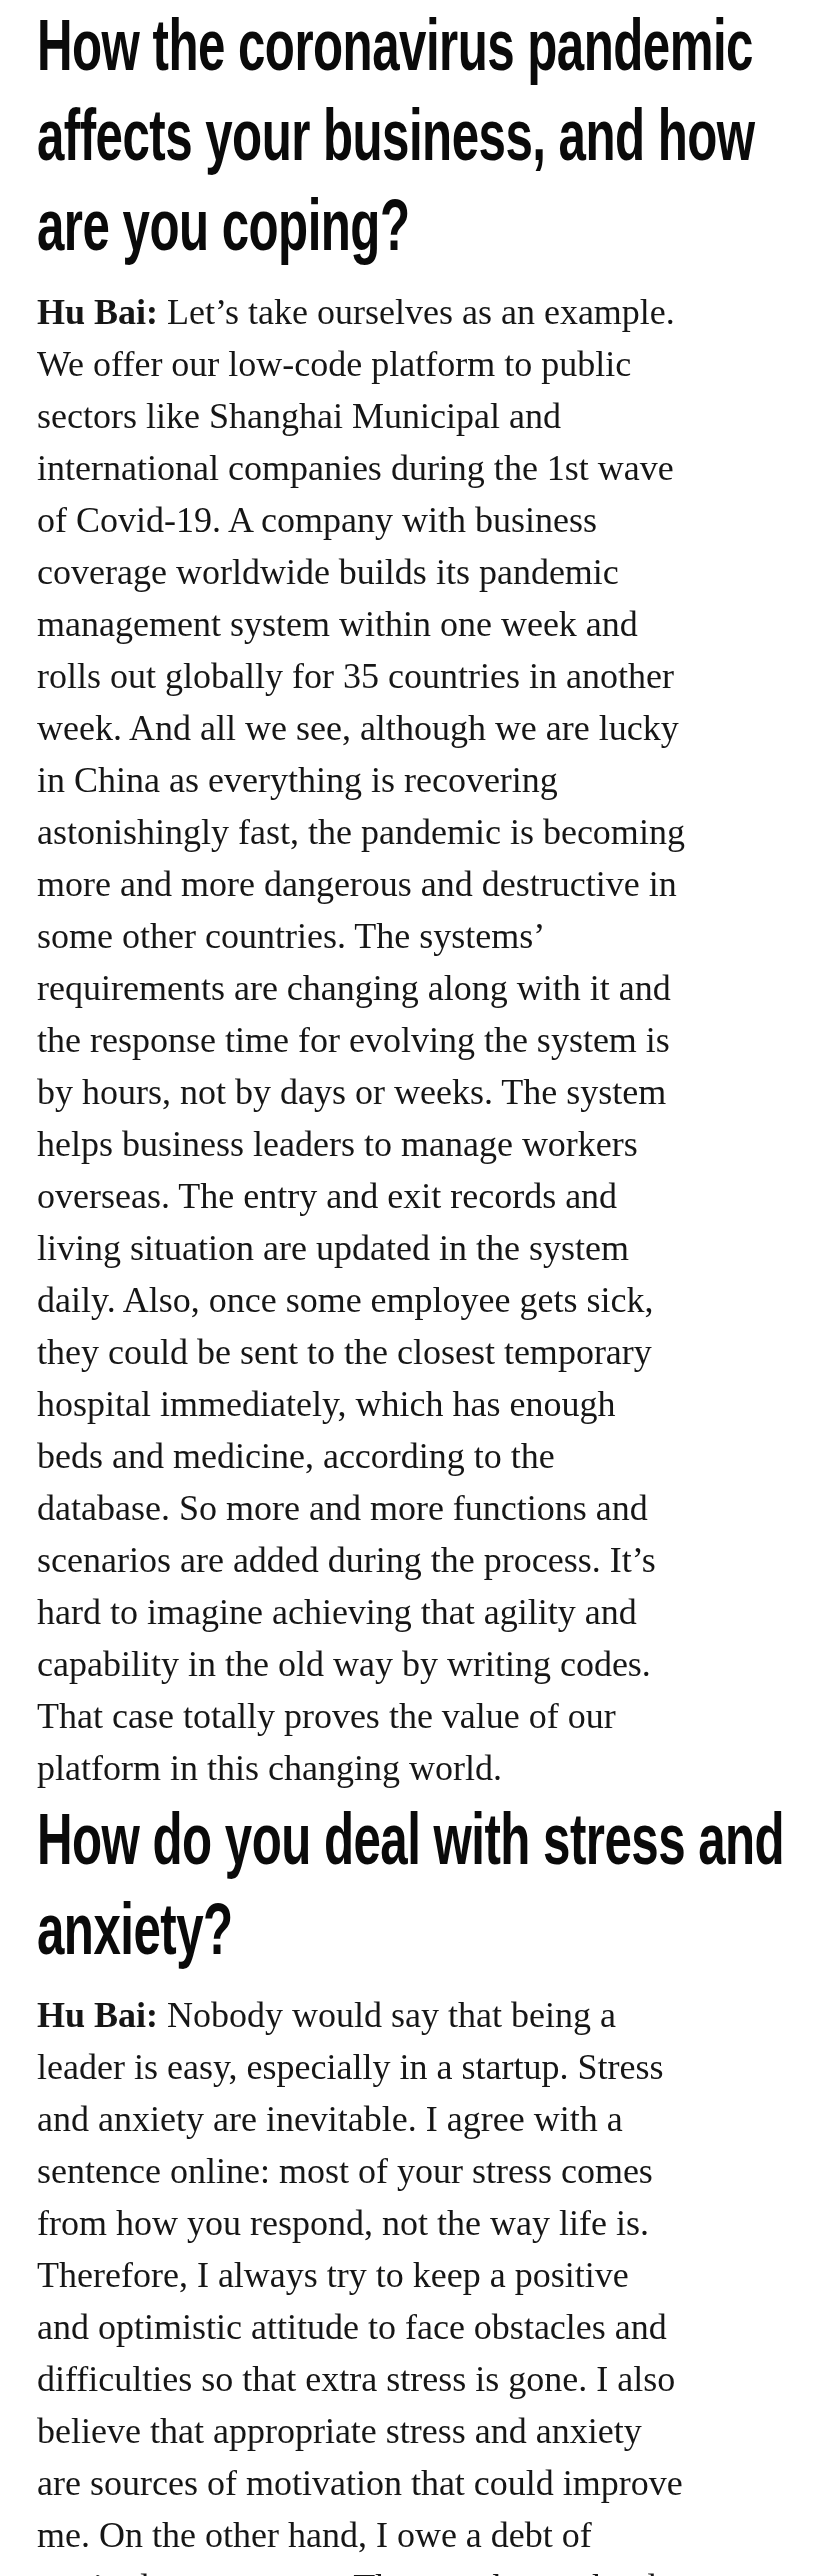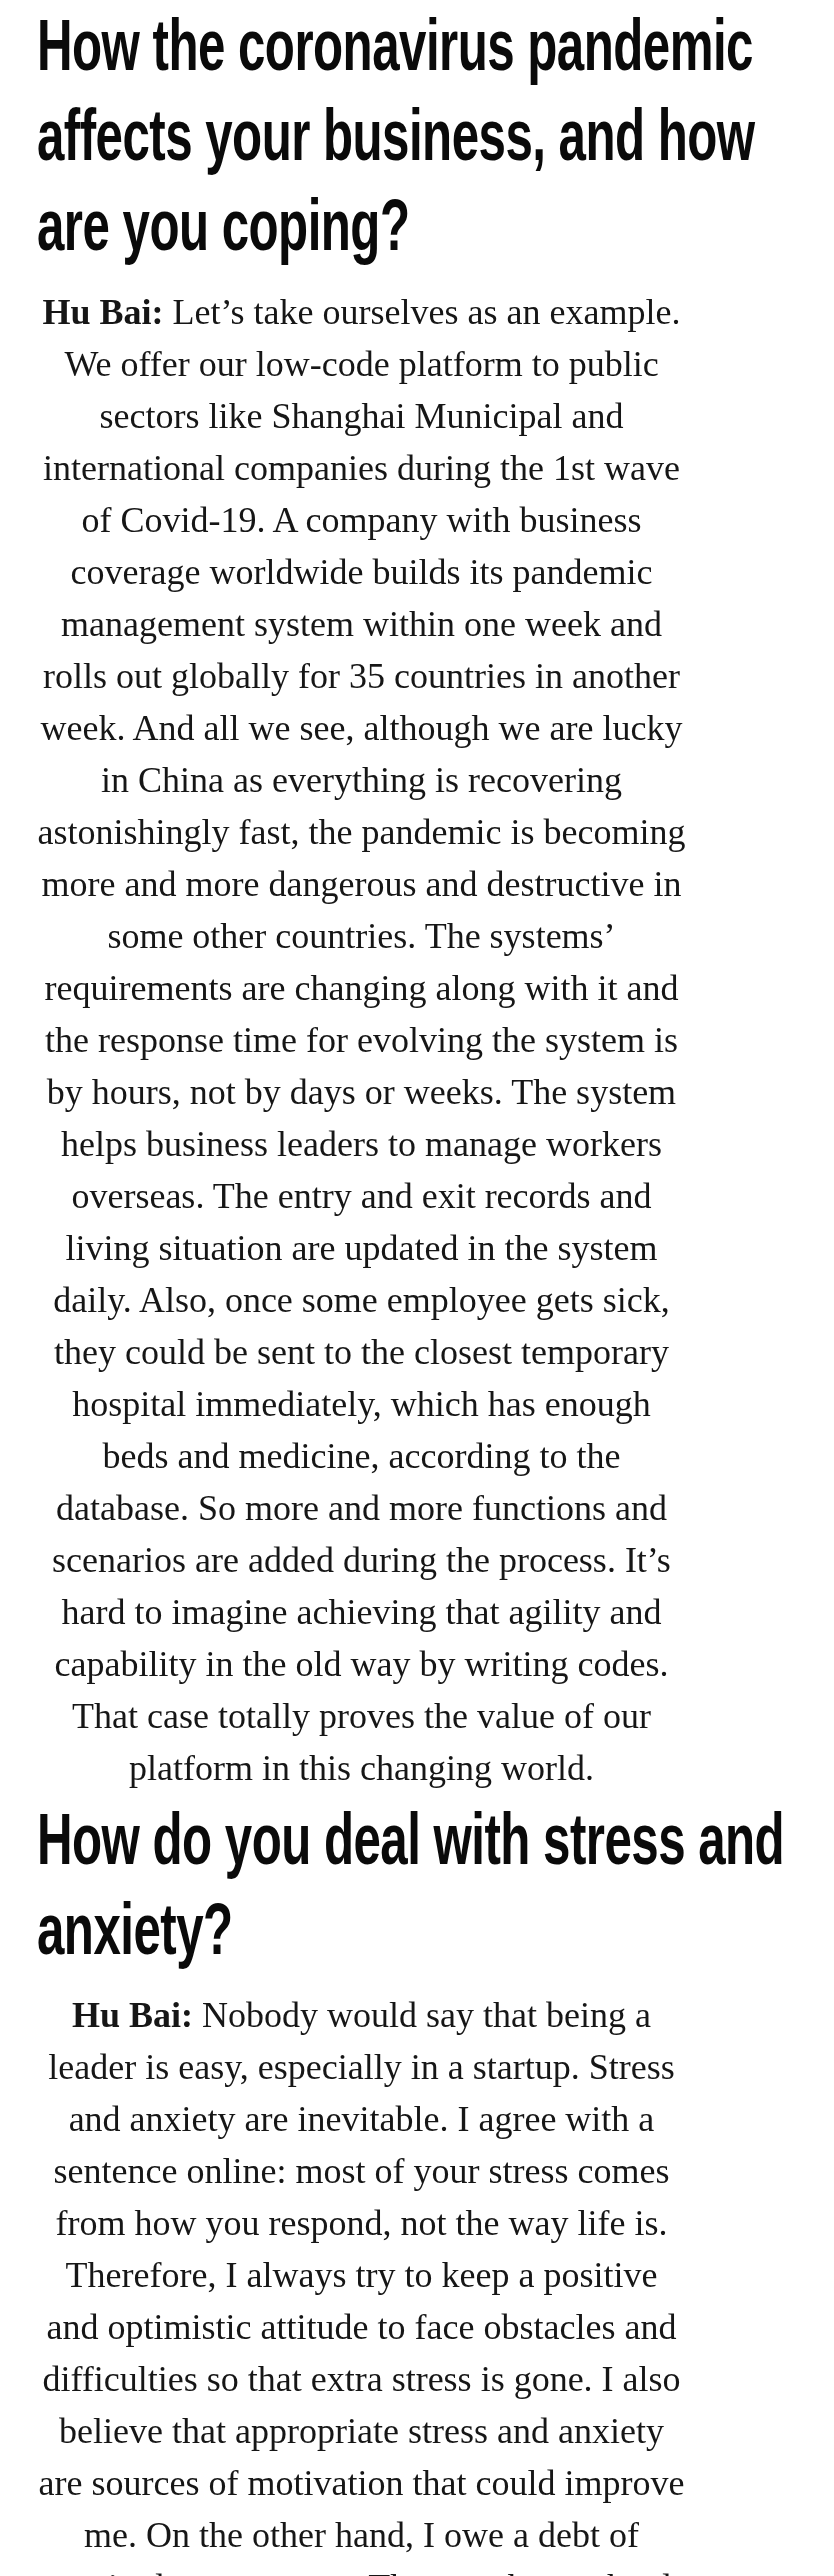--- a/index.html
+++ b/index.html
@@ -32,21 +32,21 @@
     white-space: nowrap;
     letter-spacing: -0.8px;
     transform: scaleX(0.675);
     transform-origin: 0 50%;
   }
   .para {
     font-family: "Liberation Serif", serif;
     font-size: 36px;
     line-height: 52px;
     color: var(--body-text);
-    text-align: center;
+    text-align: left;
   }
   .speaker {
     font-weight: 700;
   }
 </style>
 </head>
 <body>
 
 <main class="article">
 

